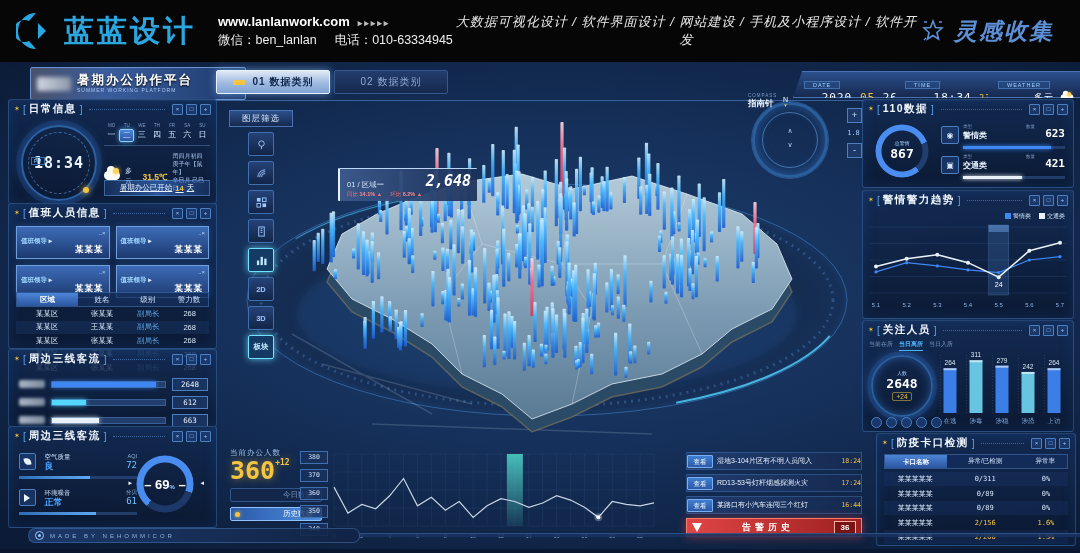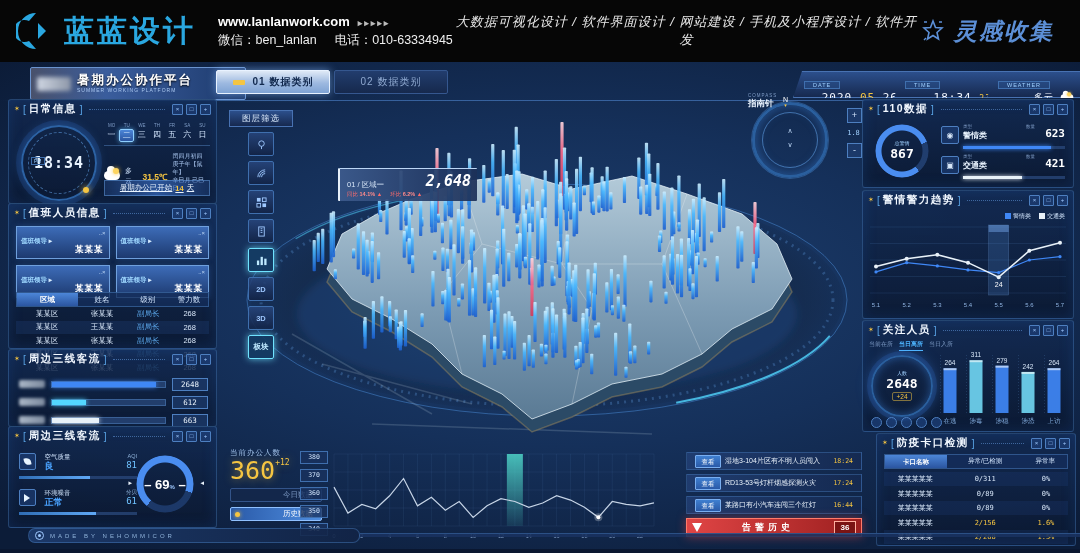--- a/index.html
+++ b/index.html
@@ -194,36 +194,36 @@
       background:rgba(20,45,90,.85);border:1px solid rgba(90,150,220,.4);height:13px;align-items:center;
       text-align:center;font-size:6.5px;color:#cfe2fa;}
   .chead span:first-child{background:linear-gradient(180deg,#4c86d8,#2b55a0);height:100%;line-height:13px;color:#fff;font-weight:bold;}
   .crow{position:absolute;left:7px;right:7px;display:grid;grid-template-columns:34% 42% 24%;height:14px;
       align-items:center;text-align:center;font-size:7px;color:#d7e6f8;font-family:"DejaVu Sans Mono",monospace;}
   .crow:nth-of-type(odd){background:rgba(40,80,150,.18);}
   .crow .warn{color:#f5c542;}
   
   .office{position:absolute;left:230px;top:386px;width:95px;z-index:6;}
   .office .lab{font-size:7.5px;color:#9fc0e8;letter-spacing:1px;}
-  .office .big{font-family:"DejaVu Sans Mono",monospace;font-size:25px;font-weight:normal;color:#f5c542;
+  .office .big{font-family:"DejaVu Sans Mono",monospace;font-size:25px;font-weight:bold;color:#f5c542;
       text-shadow:0 0 8px rgba(245,197,66,.55);line-height:1;}
   .office .big sup{font-size:8px;vertical-align:14px;}
   .obtn{margin-top:5px;width:92px;height:14px;font-size:7.5px;display:flex;align-items:center;justify-content:flex-end;
       padding-right:8px;box-sizing:border-box;border-radius:2px;}
   .obtn.idle{background:rgba(20,40,75,.85);border:1px solid #33548a;color:#7f9cc6;}
   .obtn.on{background:linear-gradient(90deg,#2a5aa8,#4f8ee0);border:1px solid #8fc0ff;color:#fff;position:relative;}
   .obtn.on::before{content:"";position:absolute;left:4px;top:4px;width:5px;height:5px;border-radius:50%;background:#f5c542;box-shadow:0 0 4px #f5c542;}
   .yticks{position:absolute;left:300px;top:389px;width:28px;z-index:6;}
   .yticks div{width:26px;height:11px;border:1px solid #3f6fae;background:rgba(25,50,95,.8);color:#cfe2fa;
       font-size:6.5px;text-align:center;line-height:11px;margin-bottom:5px;font-family:"DejaVu Sans Mono",monospace;}
   .ochart{position:absolute;left:330px;top:388px;z-index:6;}
   
   .alerts{position:absolute;left:686px;top:390px;width:176px;z-index:6;}
   .arow{height:16px;margin-bottom:4px;background:linear-gradient(90deg,rgba(35,65,120,.75),rgba(22,42,82,.75));
-      border:1px solid rgba(80,140,210,.35);display:flex;align-items:center;padding:0 8px;gap:4px;}
+      border:1px solid rgba(80,140,210,.35);display:flex;align-items:center;padding:0 0;gap:4px;}
   .arow .ab{flex:none;width:24px;height:11px;background:linear-gradient(180deg,#3f7fd0,#2a5aa8);border:1px solid #79aef0;
       color:#fff;font-size:6.5px;text-align:center;line-height:11px;border-radius:1px;}
   .arow .at{flex:1;font-size:7px;color:#e8f1fa;white-space:nowrap;overflow:hidden;}
   .arow .tm{flex:none;font-size:6.5px;color:#f5c542;font-family:"DejaVu Sans Mono",monospace;}
   .abanner{height:17px;background:linear-gradient(90deg,#e04545,#9c1f1f);border:1px solid #ff7b6b;
       display:flex;align-items:center;padding:0 5px;gap:6px;box-shadow:0 0 10px rgba(224,69,69,.5);}
   .warn-tri{width:0;height:0;border-left:5px solid transparent;border-right:5px solid transparent;border-top:9px solid #fff;position:relative;}
   .abanner .bt{flex:1;text-align:center;font-size:9px;font-weight:bold;letter-spacing:4px;color:#fff;}
   .abanner .bc{flex:none;width:20px;height:12px;background:#7a1414;border:1px solid #ffb0a0;color:#fff;
       font-size:8px;font-weight:bold;text-align:center;line-height:12px;}
@@ -777,21 +777,21 @@
       <div class="eco-row" style="top:26px;">
         <span class="eco-ic">
             <span class="leaf"></span>
           </span>
         <div class="eco-mid">
           <div class="eco-lab">空气质量</div>
           <div class="eco-st">良</div>
         </div>
         <div class="eco-right">
           <div class="eco-unit">AQI</div>
-          <div class="eco-num">81</div>
+          <div class="eco-num">72</div>
         </div>
         <div class="eco-bar">
             <i style="width:60%;"></i>
           </div>
       </div>
       <div class="eco-row" style="top:62px;">
         <span class="eco-ic">
             <span class="spk"></span>
           </span>
         <div class="eco-mid">

